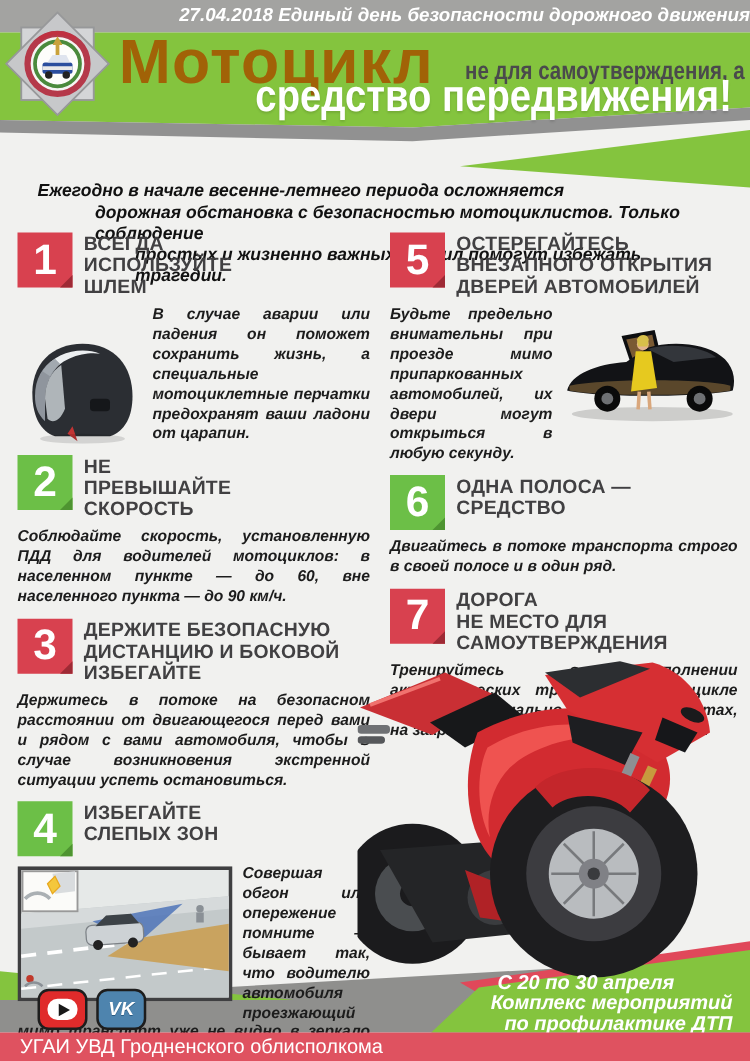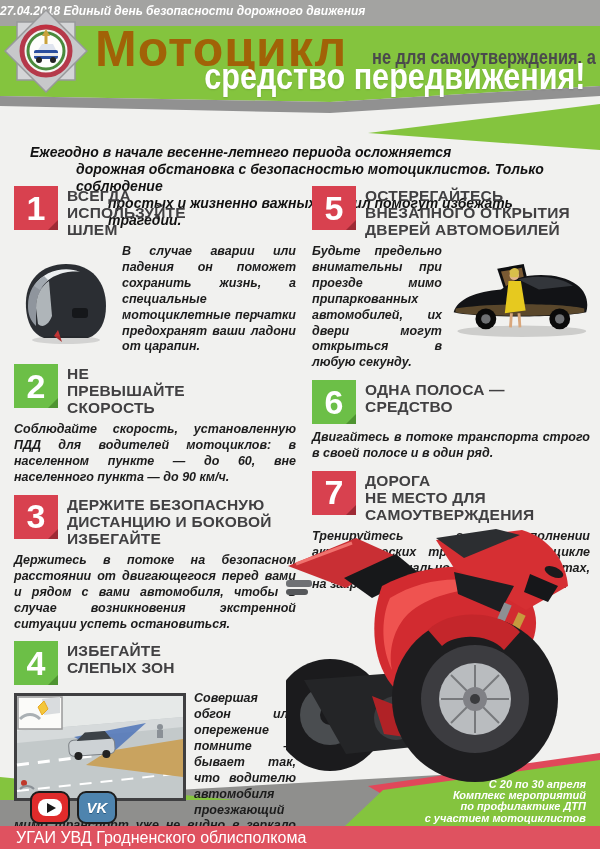--- a/index.html
+++ b/index.html
@@ -2,22 +2,22 @@
 <html><head>
 <meta charset="utf-8">
 <style>
   html,body{margin:0;padding:0;background:#ddd;}
   .poster{position:relative;width:600px;height:849px;background:#f1f1ef;overflow:hidden;
           font-family:"Liberation Sans",sans-serif;}
   svg{display:block}
 
   
   .hdr-bands{position:absolute;left:0;top:0;z-index:1}
-  .date-line{position:absolute;left:0;right:0;top:4px;z-index:3;text-align:left;
-             color:#fff;font-weight:bold;font-style:italic;font-size:12px;}
+  .date-line{position:absolute;left:0;right:0;top:4px;z-index:3;text-align:right;
+             color:#fff;font-weight:bold;font-style:italic;font-size:15px;}
   .title-word{position:absolute;left:95px;top:24px;z-index:3;color:#a16207;font-weight:bold;
               font-size:50px;letter-spacing:1px;line-height:1;}
   .title-rest{position:absolute;left:372px;top:46px;z-index:3;color:#4a4a4c;font-weight:bold;
               font-size:20px;white-space:nowrap;transform:scaleX(.82);transform-origin:left top;}
   .title-line2{position:absolute;right:14px;top:59px;z-index:3;color:#fff;font-weight:bold;
                font-size:36px;line-height:1;white-space:nowrap;transform:scaleX(.85);
                transform-origin:right top;text-shadow:0 1px 2px rgba(0,0,0,.12);}
   .logo{position:absolute;left:4px;top:2px;z-index:4;}
 
   
@@ -38,35 +38,35 @@
   .tip-num::after{content:"";position:absolute;right:0;bottom:0;width:0;height:0;
                   border-left:10px solid transparent;}
   .tip-num[data-color="red"]::after{border-bottom:10px solid #9e2a35;}
   .tip-num[data-color="green"]::after{border-bottom:10px solid #4e9431;}
   .tip-title{margin:0;padding-top:1px;font-size:15.5px;font-weight:bold;color:#414042;
              line-height:1.1;letter-spacing:.2px;}
   .tip-title span{display:block}
   .tip-title span:empty{display:none}
   .tip-body{margin:0;font-size:12.5px;font-weight:bold;font-style:italic;color:#1c1c1c;
             text-align:justify;line-height:1.27;}
-  .body-flex{display:flex;gap:8px;align-items:center;}
+  .body-flex{display:flex;gap:8px;align-items:flex-end;}
   .helmet-img{flex:none;width:100px;}
   .diagram-img{float:left;width:172px;height:108px;margin:2px 8px 2px 0;}
   .car-img{float:right;width:142px;height:82px;margin:15px 0 0 6px;}
   .clearfix::after{content:"";display:block;clear:both}
 
   
   .moto{position:absolute;left:286px;top:528px;z-index:4;}
 
   
   .bottom-bands{position:absolute;left:0;top:740px;z-index:2;}
   .campaign{position:absolute;right:14px;top:779px;z-index:5;text-align:right;color:#fff;
             font-weight:bold;font-style:italic;line-height:1.02;}
-  .campaign .c1{font-size:11px;}
-  .campaign .cx{font-size:11px;}
+  .campaign .c1{font-size:16px;text-align:center;}
+  .campaign .cx{font-size:16px;}
   .social{position:absolute;left:14px;top:791px;z-index:5;display:flex;gap:7px;padding-left:16px;}
   .soc-btn{width:40px;height:33px;border-radius:9px;border:2.5px solid #1d1d1d;
            display:flex;align-items:center;justify-content:center;box-sizing:border-box;cursor:pointer;}
   .yt{background:#e02b2b;}
   .vk{background:#4e84ae;}
   .yt-inner{width:24px;height:17px;background:#fff;border-radius:8px;
             display:flex;align-items:center;justify-content:center;}
   .yt-play{width:0;height:0;border-left:9px solid #191919;border-top:5.5px solid transparent;
            border-bottom:5.5px solid transparent;margin-left:2px;}
   .vk-label{color:#fff;font-weight:bold;font-style:italic;font-size:15px;

